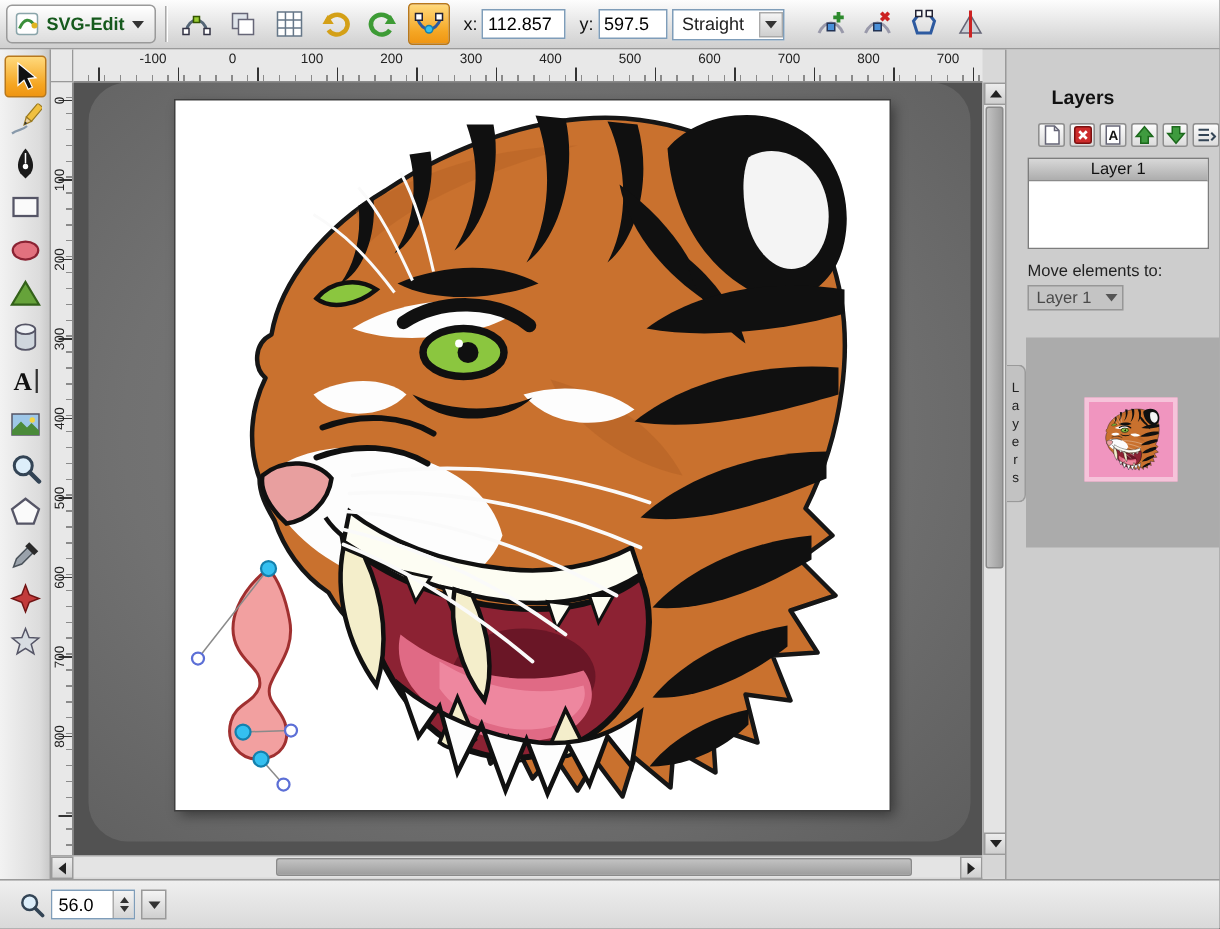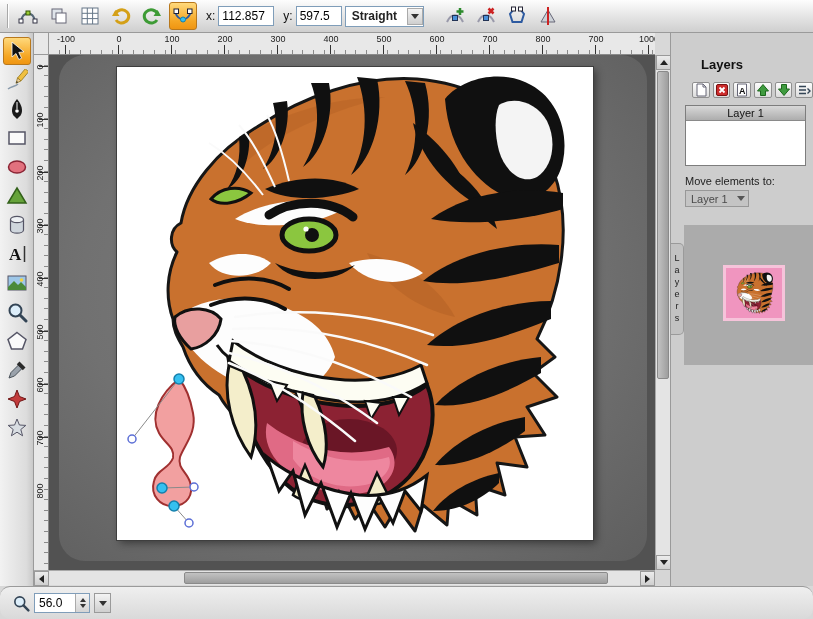--- a/index.html
+++ b/index.html
@@ -19,21 +19,21 @@
   .tsep{width:1px;height:24px;background:#a8a8a8;box-shadow:1px 0 0 #fff;margin:0 3px;}
   .tool-btn{width:28px;height:28px;border:1px solid transparent;border-radius:3px;background:transparent;
     display:flex;align-items:center;justify-content:center;cursor:pointer;}
   .tool-btn.active{background:linear-gradient(#ffd97c,#f5a623 70%,#ef9512);border:1px solid #b8781c;}
   .coord-label{margin-left:6px;font-size:12px;color:#111;}
   .coord-input{height:20px;border:1px solid #7f9db9;background:#fff;font-size:12px;
     font-family:"Liberation Sans",sans-serif;padding:1px 3px;}
   .xw{width:56px;} .yw{width:46px;}
   .seg-select{display:flex;align-items:center;height:21px;border:1px solid #7f9db9;background:#fff;
     padding-left:6px;gap:8px;cursor:pointer;}
-  .seg-select .sel-text{font-size:12px;font-weight:bold;}
+  .seg-select .sel-text{font-size:12px;}
   .select-arrow{width:16px;height:17px;margin-left:2px;border:1px solid #aaa;
     background:linear-gradient(#f4f4f4,#cfcfcf);display:flex;align-items:center;justify-content:center;}
   .grp-gap{margin-left:14px;}
 
   
   .left-toolbar{position:absolute;left:0;top:33px;width:34px;height:553px;
     background:linear-gradient(90deg,#f2f2f2,#dcdcdc 80%,#c9c9c9);border-right:1px solid #9a9a9a;padding-top:3px;}
   .ltool{width:28px;height:28px;margin:1px auto;border:1px solid transparent;border-radius:3px;background:transparent;
     display:flex;align-items:center;justify-content:center;cursor:pointer;}
   .ltool.active{background:linear-gradient(#ffd97c,#f5a623 70%,#ef9512);border:1px solid #b8781c;}
@@ -41,21 +41,21 @@
   
   .ruler-corner{position:absolute;left:34px;top:33px;width:15px;height:22px;background:#e8e8e8;
     border-right:1px solid #999;border-bottom:1px solid #999;}
   .ruler-x{position:absolute;left:49px;top:33px;width:606px;height:22px;overflow:hidden;
     border-bottom:1px solid #8a8a8a;
     background-color:#e8e8e8;
     background-image:
       repeating-linear-gradient(to right, transparent 0 16.5px, #333 16.5px 17.5px, transparent 17.5px 53px),
       repeating-linear-gradient(to right, transparent 0 9.6px, #8a8a8a 9.6px 10.6px);
     background-size:100% 9px,100% 4px;background-position:left bottom,left bottom;background-repeat:no-repeat;}
-  .rxl{position:absolute;top:1px;transform:translateX(-50%);font-size:9px;color:#222;}
+  .rxl{position:absolute;top:1px;transform:translateX(-50%);font-size:9px;color:#222;margin-left:36px;}
   .ruler-y{position:absolute;left:34px;top:55px;width:15px;height:515px;overflow:hidden;
     border-right:1px solid #8a8a8a;
     background-color:#e8e8e8;
     background-image:
       repeating-linear-gradient(to bottom, transparent 0 11.5px, #333 11.5px 12.5px, transparent 12.5px 53px),
       repeating-linear-gradient(to bottom, transparent 0 9.6px, #8a8a8a 9.6px 10.6px);
     background-size:9px 100%,4px 100%;background-position:right top,right top;background-repeat:no-repeat;}
   .ryl{position:absolute;left:-2px;width:15px;height:10px;line-height:10px;margin-top:-5px;text-align:center;
     font-size:9px;color:#222;transform:rotate(-90deg);}
 
@@ -103,38 +103,47 @@
     color:#4a4a4a;display:flex;align-items:center;justify-content:space-between;padding:0 3px 0 5px;font-size:11px;cursor:default;}
   .layer-select .caret-down{border-top-color:#555;margin-top:4px;}
   .preview-panel{position:absolute;left:13px;top:192px;width:130px;height:140px;background:#ababab;}
   .thumb{position:absolute;left:39px;top:40px;width:62px;height:56px;background:#f095bf;
     border:3px solid #f6c3da;cursor:pointer;}
   .thumb svg{width:100%;height:100%;}
 
   
   .bottom-bar{position:absolute;left:0;top:586px;width:813px;height:33px;
     background:linear-gradient(#efefef,#d9d9d9);border-top:1px solid #9a9a9a;
-    display:flex;align-items:center;gap:4px;padding-left:12px;border-radius:10px;}
+    display:flex;align-items:center;gap:4px;padding-left:12px;}
   .zoom-box{display:flex;align-items:center;height:20px;border:1px solid #7f9db9;background:#fff;}
   .zoom-input{width:40px;height:18px;border:none;outline:none;font-size:12px;padding-left:4px;
     font-family:"Liberation Sans",sans-serif;}
   .spin{width:14px;height:18px;border-left:1px solid #aaa;display:flex;flex-direction:column;
     align-items:center;justify-content:center;gap:2px;background:linear-gradient(#f4f4f4,#d4d4d4);cursor:pointer;}
   .spin .tri{border-width:3px;}
   .spin .tri.up{border-bottom:4px solid #333;margin:0;}
   .spin .tri.down{border-top:4px solid #333;margin:0;}
   .zoom-drop{width:17px;height:20px;border:1px solid #9a9a9a;background:linear-gradient(#f4f4f4,#cfcfcf);
     display:flex;align-items:center;justify-content:center;cursor:pointer;}
 </style>
 </head>
 <body>
 
 <div class="app">
 
   <div class="top-toolbar">
+    <div class="logo-btn">
+      <svg width="16" height="16" viewBox="0 0 16 16">
+          <rect x="1" y="1" width="14" height="14" rx="2" fill="#fff" stroke="#8aa5aa"></rect>
+          <path d="M3 11 C6 4 10 4 13 9" stroke="#3a8f3a" fill="none" stroke-width="2"></path>
+          <circle cx="13" cy="9" r="2" fill="#e0b420"></circle>
+        </svg>
+      <span class="logo-text">SVG-Edit</span>
+      <span class="caret-down"></span>
+    </div>
     <div class="tsep"></div>
 
     <button class="tool-btn">
       <svg width="20" height="20" viewBox="0 0 20 20">
           <path d="M3 15 C5 5 15 5 17 15" fill="none" stroke="#556677" stroke-width="2"></path>
           <rect x="1" y="13" width="4" height="4" fill="#fff" stroke="#334"></rect>
           <rect x="15" y="13" width="4" height="4" fill="#fff" stroke="#334"></rect>
           <rect x="8" y="5" width="4" height="4" fill="#99cc33" stroke="#335500"></rect>
         </svg>
     </button>

